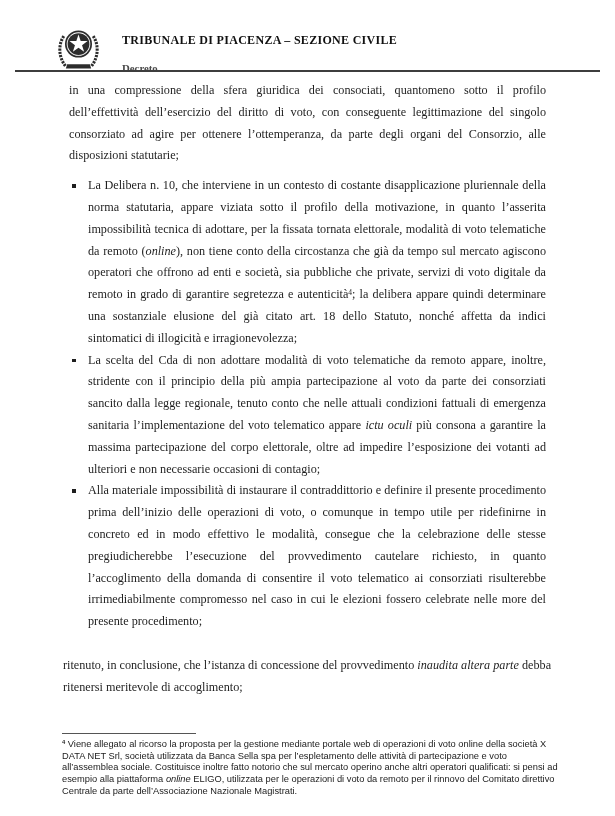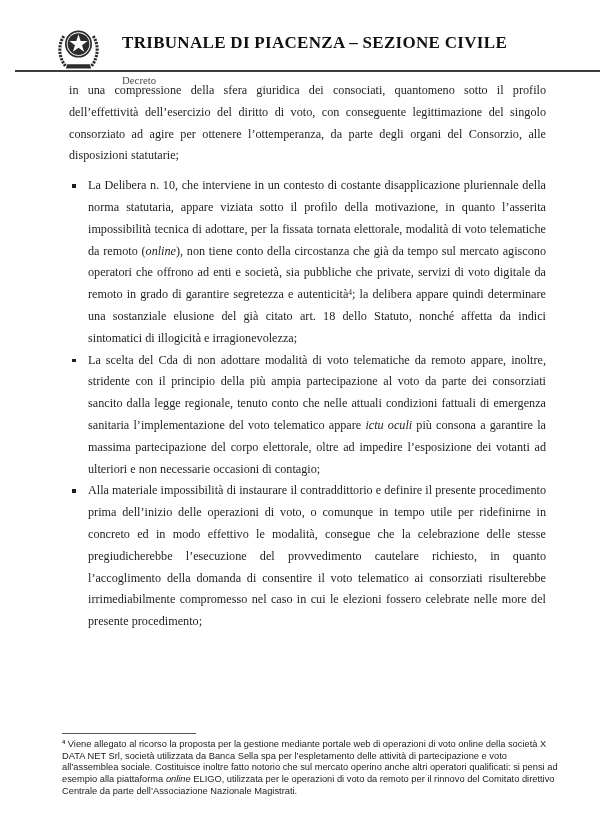--- a/index.html
+++ b/index.html
@@ -10,22 +10,22 @@
   }
   html,body{margin:0;padding:0;background:#fff;}
   .page{
     width:615px;height:816px;position:relative;overflow:hidden;
     background:var(--paper);color:var(--text);
     font-family:"Liberation Serif", serif;
   }
   
   .emblem{position:absolute;left:56px;top:24px;width:45px;height:48px;}
   .header-text{position:absolute;left:122px;top:33px;}
-  .header-title{font-weight:bold;font-size:17px;letter-spacing:0.3px;color:#111;text-align:right;}
-  .header-sub{font-size:10.8px;color:var(--muted);margin-top:21px;}
+  .header-title{font-weight:bold;font-size:12px;letter-spacing:0.3px;color:#111;text-align:right;}
+  .header-sub{font-size:10.8px;color:var(--muted);margin-top:14px;font-weight:bold;}
   .rule{position:absolute;left:15px;width:585px;top:70px;height:2px;background:var(--rule);}
   
   .body-text{
     position:absolute;left:63px;top:80px;width:491px;
     font-size:12.2px;line-height:21.8px;text-align:justify;
   }
   .cont{margin:0 8px 0 6px;}
   ul.bullets{list-style:none;margin:8px;padding:0;}
   ul.bullets li{position:relative;padding-left:17px;}
   .bullet-sq{position:absolute;left:1px;top:9px;width:3.5px;height:3.5px;background:var(--text);}
@@ -74,20 +74,21 @@
       </li>
       <li>
         <span class="bullet-sq"></span>
         <span><span>La scelta del Cda di non adottare modalità di voto telematiche da remoto appare, inoltre, stridente con il principio della più ampia partecipazione al voto da parte dei consorziati sancito dalla legge regionale, tenuto conto che nelle attuali condizioni fattuali di emergenza sanitaria l’implementazione del voto telematico appare </span><span style="font-style: italic;">ictu oculi</span><span> più consona a garantire la massima partecipazione del corpo elettorale, oltre ad impedire l’esposizione dei votanti ad ulteriori e non necessarie occasioni di contagio;</span></span>
       </li>
       <li>
         <span class="bullet-sq"></span>
         <span><span>Alla materiale impossibilità di instaurare il contraddittorio e definire il presente procedimento prima dell’inizio delle operazioni di voto, o comunque in tempo utile per ridefinirne in concreto ed in modo effettivo le modalità, consegue che la celebrazione delle stesse pregiudicherebbe l’esecuzione del provvedimento cautelare richiesto, in quanto l’accoglimento della domanda di consentire il voto telematico ai consorziati risulterebbe irrimediabilmente compromesso nel caso in cui le elezioni fossero celebrate nelle more del presente procedimento;</span></span>
       </li>
     </ul>
+    <p class="closing"><span>ritenuto, in conclusione, che l’istanza di concessione del provvedimento </span><span style="font-style: italic;">inaudita altera parte</span><span> debba ritenersi meritevole di accoglimento;</span></p>
   </div>
 
   <div class="footnote">
     <div class="fn-sep"></div>
     <div><sup style="font-weight: bold;">4</sup><span> Viene allegato al ricorso la proposta per la gestione mediante portale web di operazioni di voto online della società X DATA NET Srl, società utilizzata da Banca Sella spa per l’espletamento delle attività di partecipazione e voto all’assemblea sociale. Costituisce inoltre fatto notorio che sul mercato operino anche altri operatori qualificati: si pensi ad esempio alla piattaforma </span><span style="font-style: italic;">online</span><span> ELIGO, utilizzata per le operazioni di voto da remoto per il rinnovo del Comitato direttivo Centrale da parte dell’Associazione Nazionale Magistrati.</span></div>
   </div>
 
 </div>
 
 </body></html>

